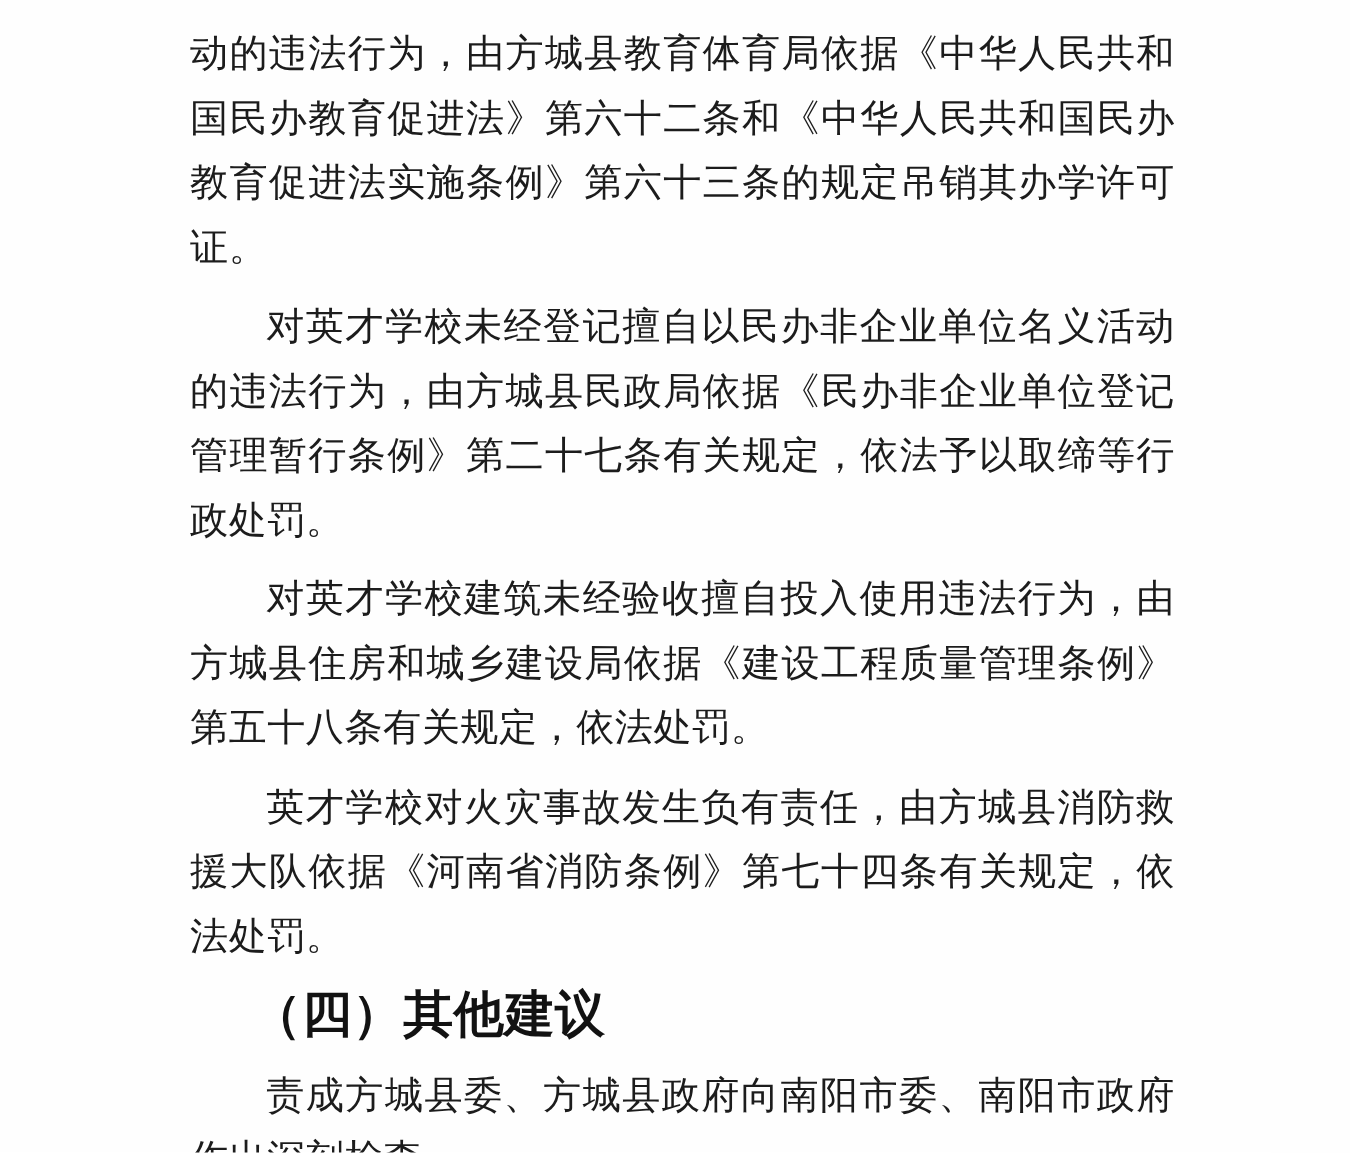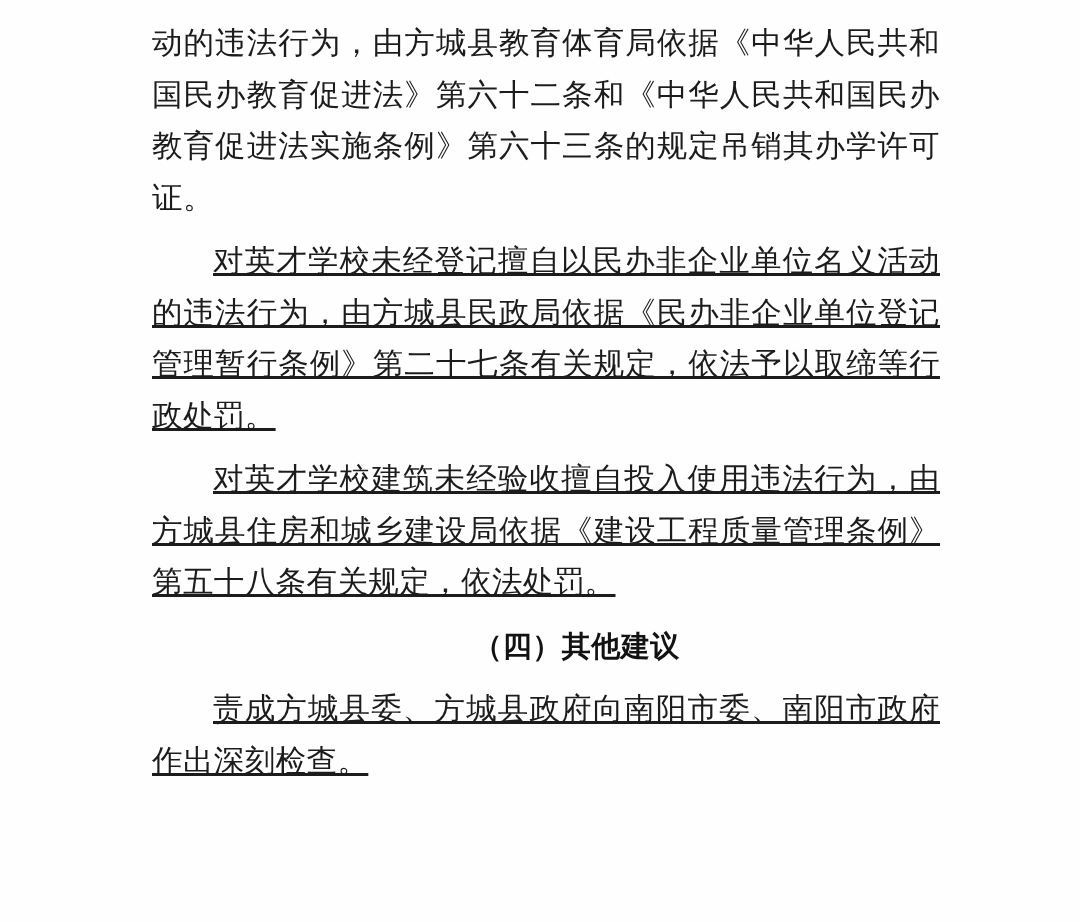--- a/index.html
+++ b/index.html
@@ -30,46 +30,45 @@
     font-size: 30.5px;
     line-height: 51.5px;
     letter-spacing: 0.4px;
     text-align: justify;
     text-justify: inter-ideograph;
     color: #1c1c1c;
     font-family: "Liberation Serif", "DejaVu Serif", serif;
   }
   p.indent {
     text-indent: 61px;
-    text-decoration: underline;
   }
   h2.heading {
     margin: 0;
-    font-size: 29px;
+    font-size: 40px;
     line-height: 51.5px;
     font-weight: bold;
     text-indent: 61px;
     letter-spacing: 0.5px;
     color: #121212;
     font-family: Liberation Sans, sans-serif;
-    text-align: center;
   }
 </style>
 </head>
 <body>
 
 <div class="page">
   <div class="doc-body">
 
     <p class="para">动的违法行为，由方城县教育体育局依据《中华人民共和国民办教育促进法》第六十二条和《中华人民共和国民办教育促进法实施条例》第六十三条的规定吊销其办学许可证。</p>
 
     <p class="para indent">对英才学校未经登记擅自以民办非企业单位名义活动的违法行为，由方城县民政局依据《民办非企业单位登记管理暂行条例》第二十七条有关规定，依法予以取缔等行政处罚。</p>
 
 
     <p class="para indent">对英才学校建筑未经验收擅自投入使用违法行为，由方城县住房和城乡建设局依据《建设工程质量管理条例》第五十八条有关规定，依法处罚。</p>
 
+    <p class="para indent">英才学校对火灾事故发生负有责任，由方城县消防救援大队依据《河南省消防条例》第七十四条有关规定，依法处罚。</p>
 
     <h2 class="heading">（四）其他建议</h2>
 
     <p class="para indent">责成方城县委、方城县政府向南阳市委、南阳市政府作出深刻检查。</p>
 
   </div>
 </div>
 
 </body></html>

